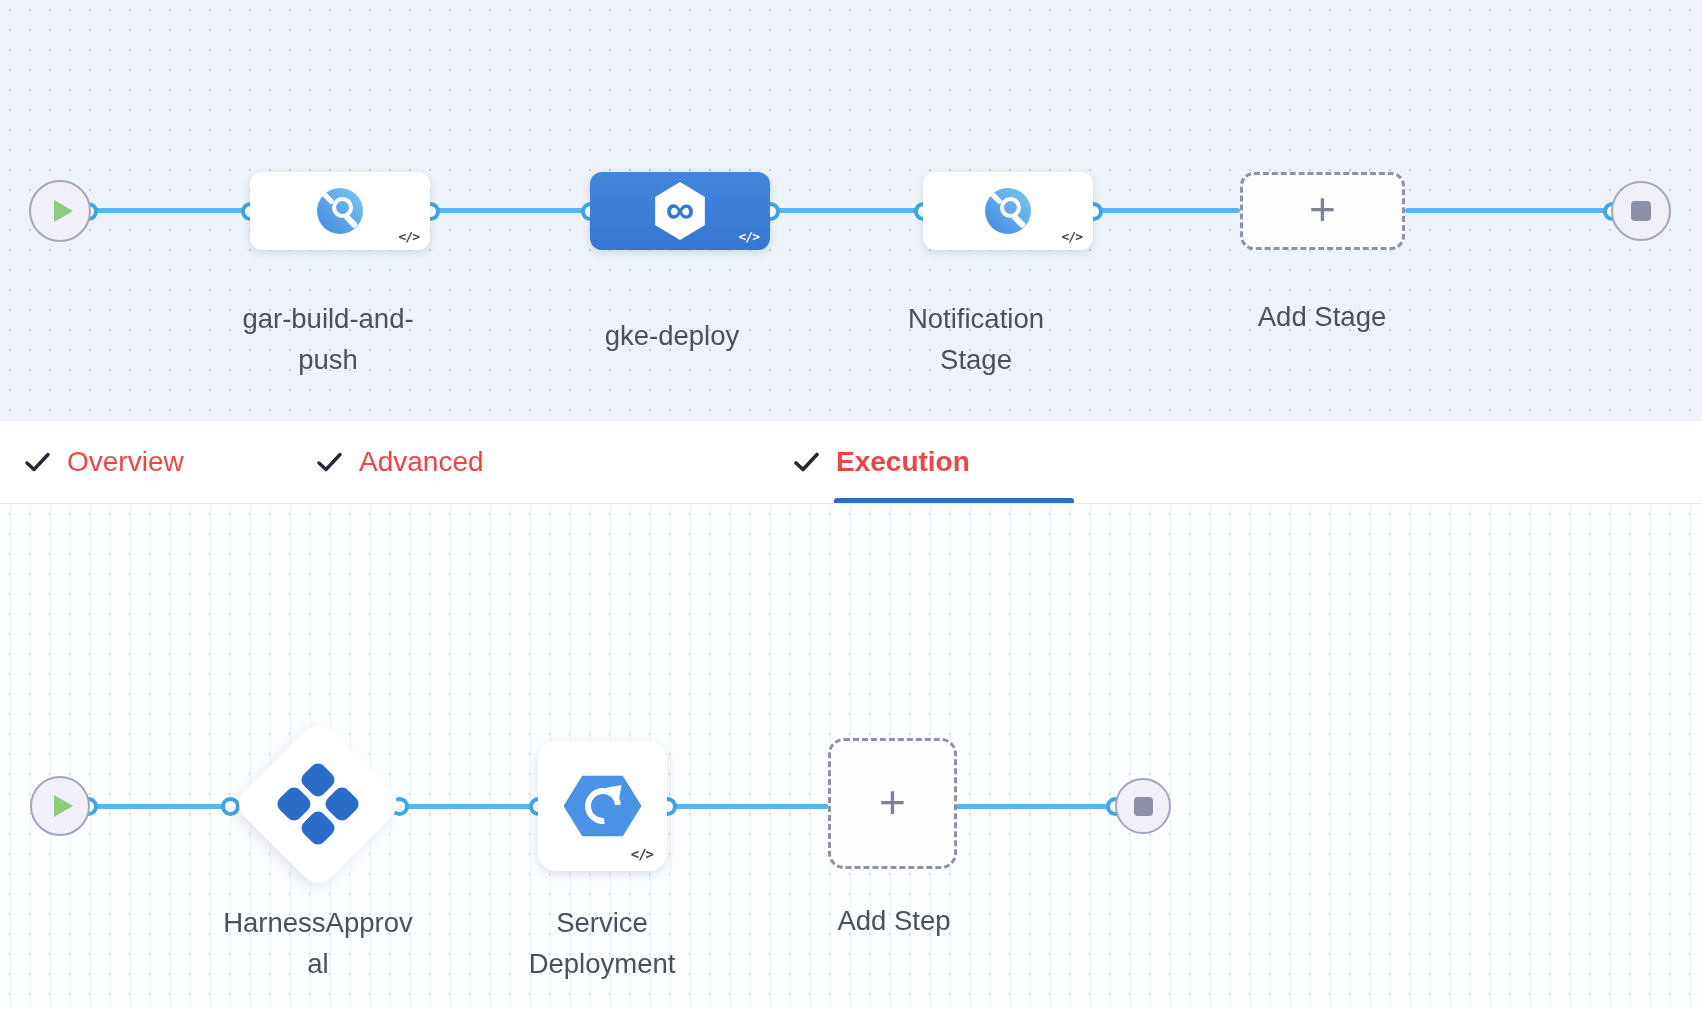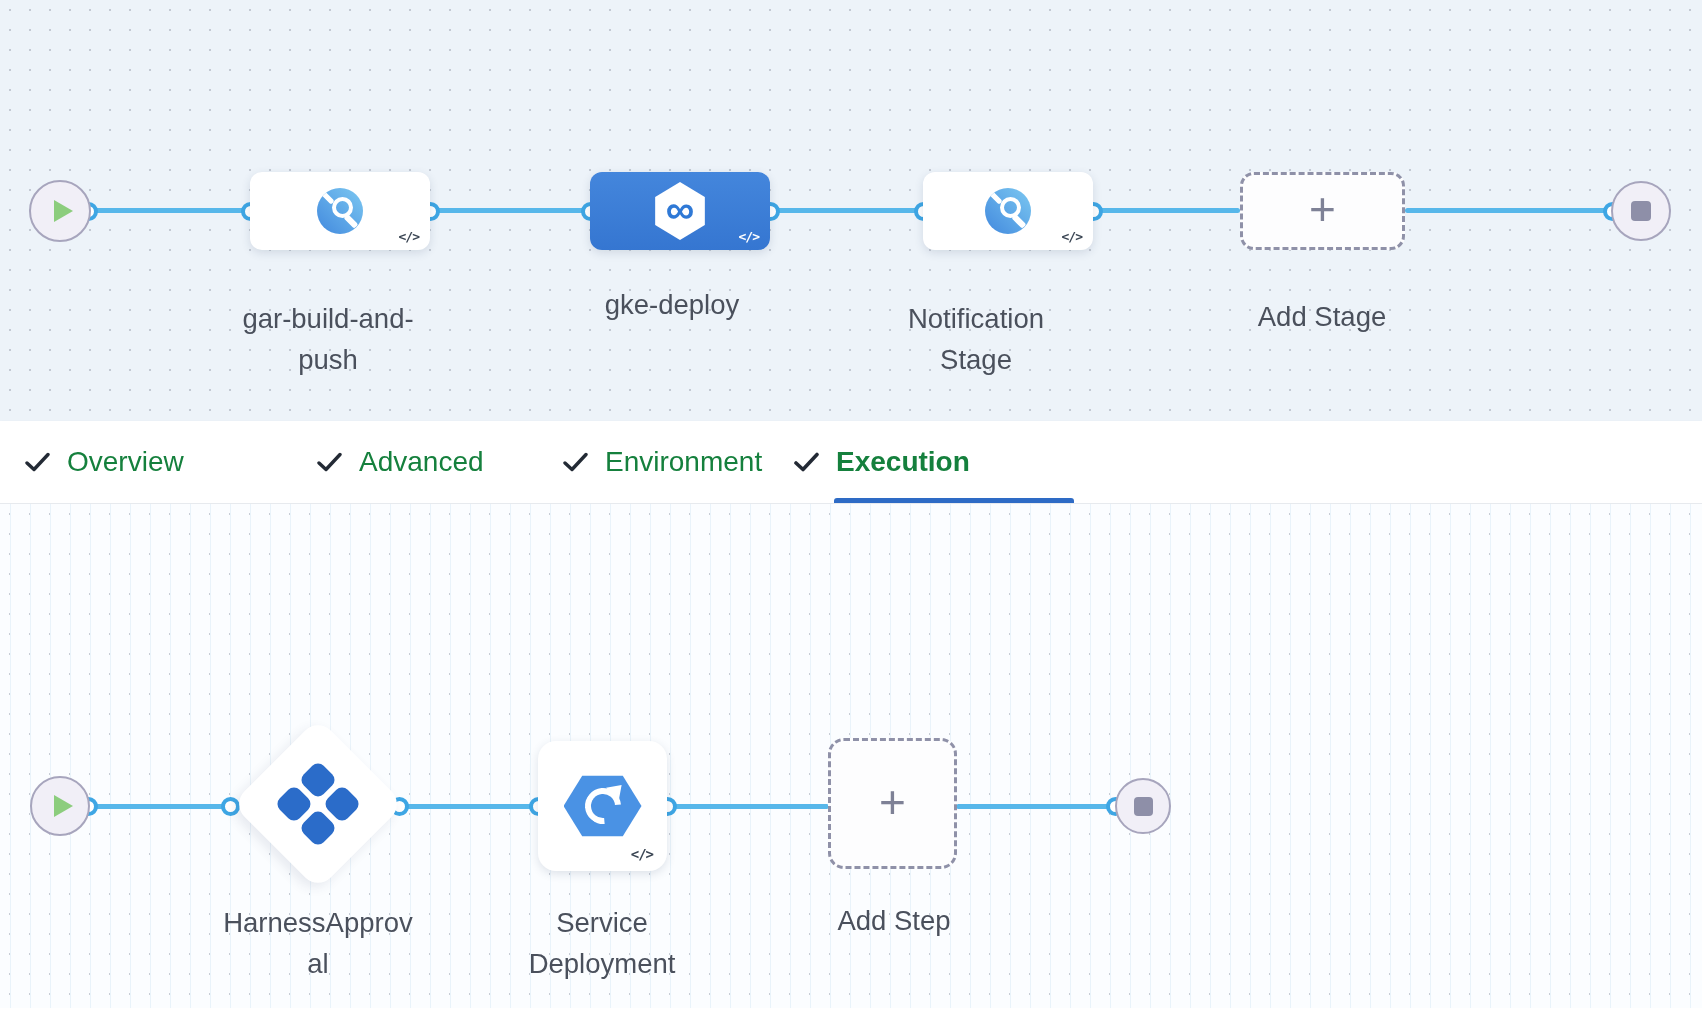--- a/index.html
+++ b/index.html
@@ -66,21 +66,21 @@
   .plus-glyph{font-size:46px;font-weight:200;color:#7e8196;line-height:1;margin-top:-4px;}
 
   
   .node-label{position:absolute;text-align:center;font-size:27.5px;line-height:41px;color:#4a505c;
     overflow-wrap:anywhere;}
 
   
   #tab-bar{position:relative;width:1702px;height:83px;background:#ffffff;
     border-bottom:1px solid #e7eaee;box-sizing:border-box;box-shadow:0 1px 3px rgba(60,70,90,0.05);}
   .tab{position:absolute;top:0;height:100%;display:flex;align-items:center;gap:17px;cursor:pointer;}
-  .tab-label{font-size:28px;color:#15803d;}
+  .tab-label{font-size:28px;color:#ef4444;}
   .tab.active .tab-label{font-weight:bold;}
   .tab-underline{position:absolute;left:834px;bottom:0;width:240px;height:5px;background:#2e6bc5;
     border-radius:3px 3px 0 0;}
 
   
   .diamond-card{position:absolute;left:257px;top:239px;width:122px;height:122px;background:#fff;
     border-radius:18px;transform:rotate(45deg);box-shadow:0 6px 12px rgba(45,62,102,0.10);
     display:flex;align-items:center;justify-content:center;}
   .approval-icon{display:grid;grid-template-columns:28px 28px;grid-template-rows:28px 28px;gap:6px;}
   .approval-icon div{background:#2b6cc9;border-radius:8px;}
@@ -147,47 +147,41 @@
 
   <div class="dashed-box" style="left:1240px;top:172px;width:165px;height:78px">
     <div class="plus-glyph">+</div>
   </div>
 
   <div class="round-node" style="left:1611px;top:181px;width:60px;height:60px">
     <div class="stop-sq"></div>
   </div>
 
   <div class="node-label" style="left:228px;top:298px;width:200px">gar-build-and-push</div>
-  <div class="node-label" style="left:572px;top:284px;width:200px">gke-deploy</div>
+  <div class="node-label" style="left:572px;top:315px;width:200px">gke-deploy</div>
   <div class="node-label" style="left:876px;top:298px;width:200px">Notification Stage</div>
   <div class="node-label" style="left:1222px;top:296px;width:200px">Add Stage</div>
 </div>
 
 <div id="tab-bar">
 
   <div class="tab" style="left:25px">
     <svg width="25" height="20" viewBox="0 0 25 20">
       <path d="M2 11 L9 17.5 L23 2.5" stroke="#232a35" stroke-width="3.4" fill="none" stroke-linecap="round" stroke-linejoin="round"></path>
       </svg>
     <span class="tab-label">Overview</span>
   </div>
 
   <div class="tab" style="left:317px">
     <svg width="25" height="20" viewBox="0 0 25 20">
       <path d="M2 11 L9 17.5 L23 2.5" stroke="#232a35" stroke-width="3.4" fill="none" stroke-linecap="round" stroke-linejoin="round"></path>
       </svg>
     <span class="tab-label">Advanced</span>
   </div>
 
-  <div class="tab" style="left:563px">
-    <svg width="25" height="20" viewBox="0 0 25 20">
-      <path d="M2 11 L9 17.5 L23 2.5" stroke="#232a35" stroke-width="3.4" fill="none" stroke-linecap="round" stroke-linejoin="round"></path>
-      </svg>
-    <span class="tab-label">Environment</span>
-  </div>
 
   <div class="tab active" style="left:794px">
     <svg width="25" height="20" viewBox="0 0 25 20">
       <path d="M2 11 L9 17.5 L23 2.5" stroke="#232a35" stroke-width="3.6" fill="none" stroke-linecap="round" stroke-linejoin="round"></path>
       </svg>
     <span class="tab-label">Execution</span>
   </div>
 
 
   <div class="tab-underline"></div>

